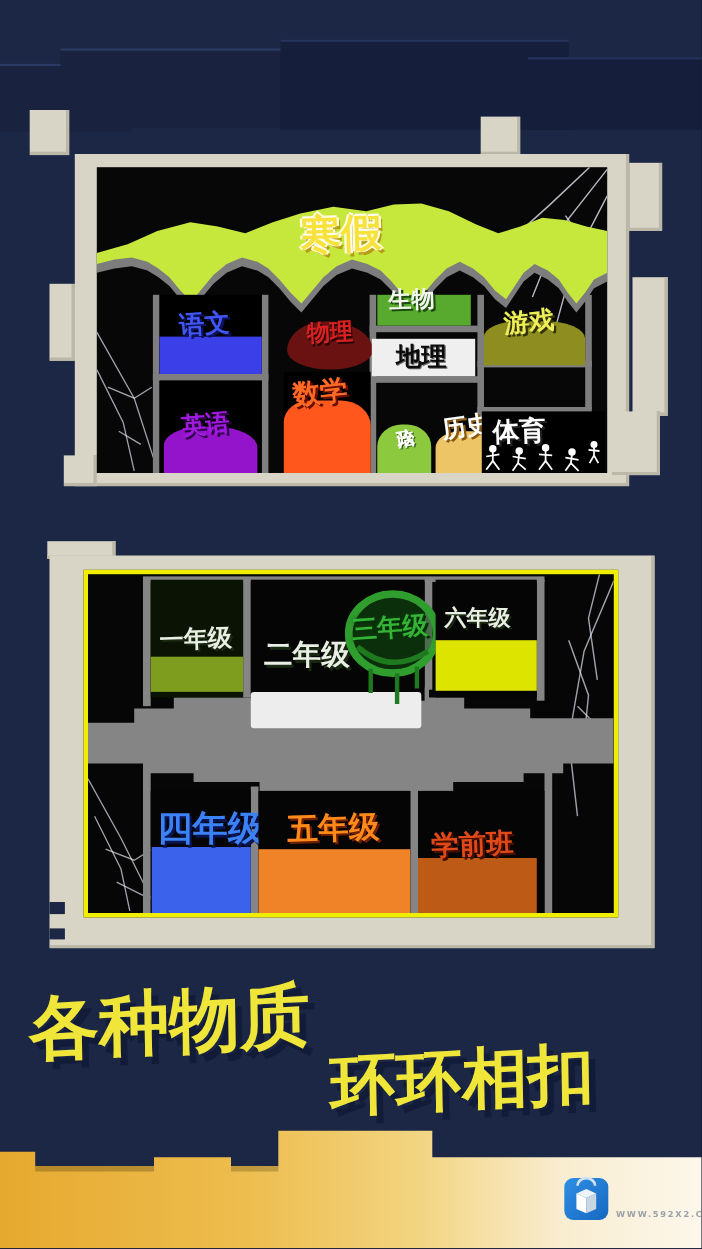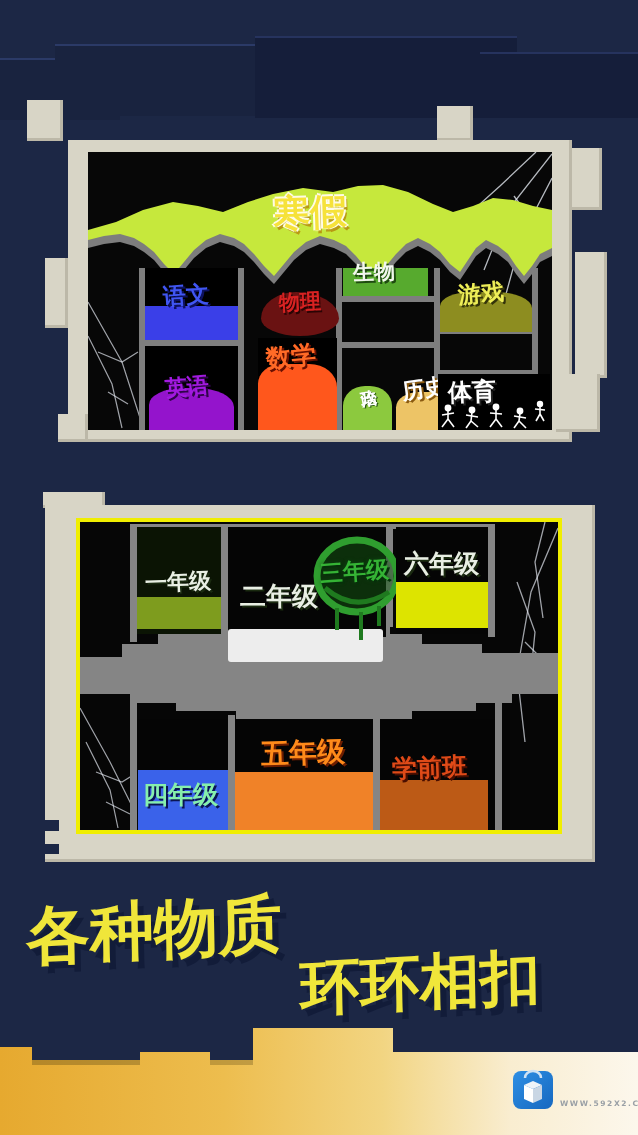--- a/index.html
+++ b/index.html
@@ -30,22 +30,22 @@
   .t-youxi{color:#eeee58;font-size:23px;transform:rotate(-5deg);text-shadow:2px 2px 0 #33330a;}
   .t-huaxue{color:#efe040;font-size:24px;text-shadow:2px 0 0 #000,-2px 0 0 #000,0 2px 0 #000,0 -2px 0 #000;}
   .t-tiyu{color:#fff;font-size:24px;transform:rotate(-2deg);text-shadow:2px 2px 0 #222;}
   .t-hanjia{color:#f6e23a;font-size:37px;transform:rotate(-2deg);
             text-shadow:0 0 2px #fff,2px 0 0 #fffbe0,-2px 0 0 #fffbe0,0 -2px 0 #fffbe0,3px 3px 0 #b89a12;}
   
   .t-g-white{color:#e9efe4;text-shadow:2px 2px 0 #1a2a10;}
   .t-g1{font-size:22px;transform:rotate(-2deg);}
   .t-g2{font-size:26px;}
   .t-g3{color:#35b335;font-size:23px;transform:rotate(-4deg);text-shadow:2px 2px 0 #06300a,0 0 4px #0c4a12;}
-  .t-g6{font-size:25px;text-align:right;}
-  .t-g4{color:#86efac;font-size:25px;text-shadow:2px 2px 0 #0a1452;margin-top:45px;}
+  .t-g6{font-size:20px;text-align:right;}
+  .t-g4{color:#3b82f6;font-size:32px;text-shadow:2px 2px 0 #0a1452;}
   .t-g5{color:#ff8a1a;font-size:28px;transform:rotate(-2deg);text-shadow:2px 2px 0 #6e1e00;}
   .t-g7{color:#df4a18;font-size:25px;transform:rotate(-2deg);text-shadow:2px 2px 0 #4a0e00;}
   .bar{position:absolute;}
   
   .noise{background:
     repeating-linear-gradient(37deg,#0a0a0a 0 3px,#cfcfcf 3px 4px,#1c1c1c 4px 7px,#8d8d8d 7px 8px),
     #111;}
   .noise-ov{position:absolute;inset:0;background:repeating-linear-gradient(-49deg,rgba(0,0,0,.55) 0 4px,rgba(255,255,255,.25) 4px 5px,rgba(0,0,0,0) 5px 9px);}
   
   .headline{position:absolute;font-weight:bold;color:#f0e63a;letter-spacing:0px;line-height:1;
@@ -127,20 +127,23 @@
 
     <div class="cell" style="left:170px;top:186px;width:79px;height:92px;background:#000;">
       <div class="bar" style="left:0;bottom:0;width:79px;height:66px;background:#ff571c;border-radius:30% 35% 0 0;"></div>
       <div class="lbl t-shuxue" style="left:8px;top:6px;">数学</div>
     </div>
 
     <div class="cell" style="left:255px;top:116px;width:85px;height:28px;background:#57aa2e;">
       <div class="lbl t-shengwu" style="left:10px;top:-6px;">生物</div>
     </div>
 
+    <div class="cell" style="left:250px;top:156px;width:94px;height:34px;background:#efefef;">
+      <div class="lbl t-dili" style="left:22px;top:6px;">地理</div>
+    </div>
 
     <div class="cell" style="left:255px;top:220px;width:49px;height:58px;">
       <div class="bar" style="left:0;bottom:0;width:49px;height:44px;background:#8cc93e;border-radius:45% 45% 0 0;"></div>
       <div class="lbl t-zhengzhi" style="left:14px;top:6px;">政治</div>
     </div>
 
     <div class="cell" style="left:308px;top:226px;width:58px;height:52px;">
       <div class="bar" style="left:0;bottom:0;width:58px;height:38px;background:#edc466;border-radius:40% 40% 0 0;"></div>
       <div class="lbl t-lishi" style="left:6px;top:0px;">历史</div>
     </div>

